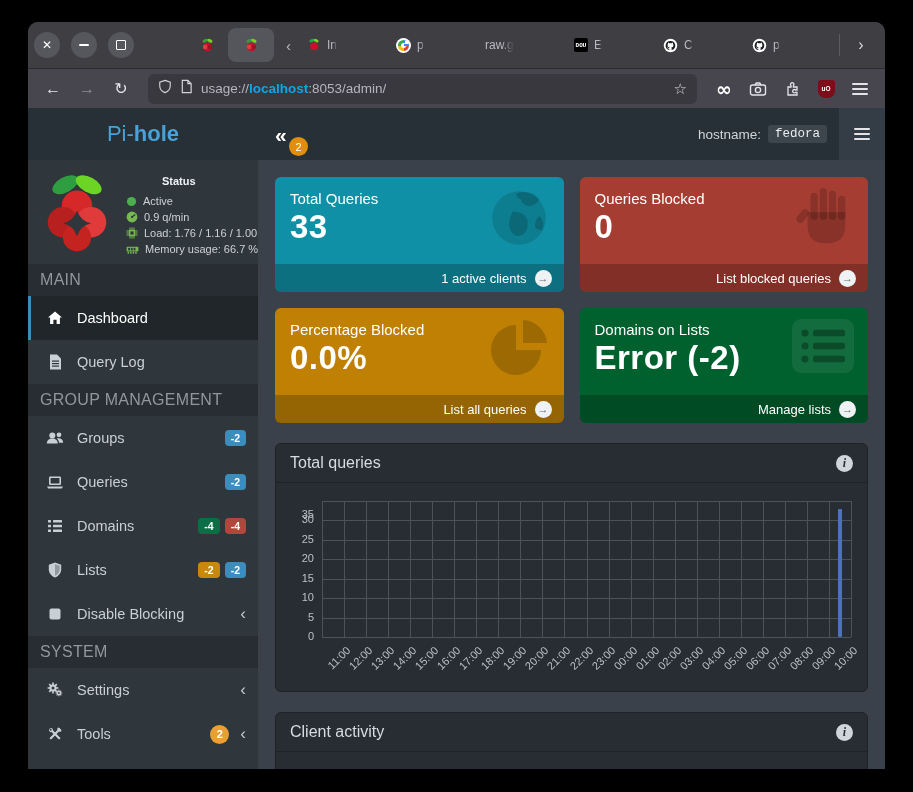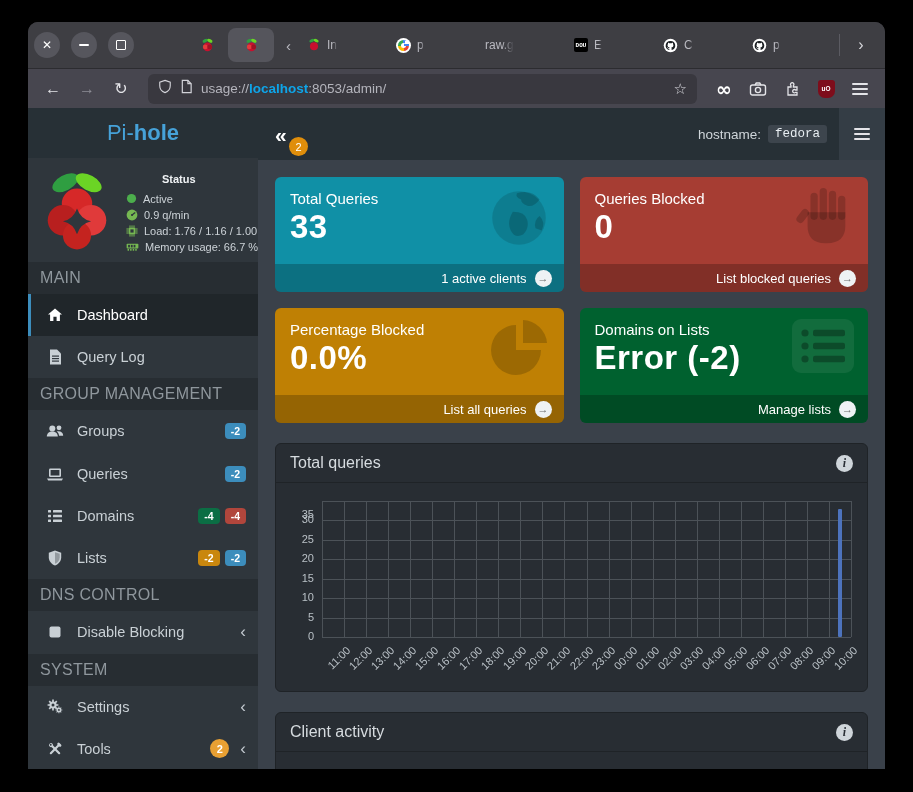--- a/index.html
+++ b/index.html
@@ -394,21 +394,20 @@
                 <path d="M7 2.2v11.6c2.8-1.2 4.7-3.5 4.7-6.6V3.8z" fill="#2f363c" opacity="0.35"></path>
               </svg>
             </span>
         <span>Lists</span>
         <span class="mi-right">
           <span class="badge" style="background: rgb(201, 135, 14);">-2</span>
           <span class="badge" style="background: rgb(60, 141, 188);">-2</span>
         </span>
       </div>
 
-      <div class="section-label">DNS CONTROL</div>
 
       <div class="menu-item">
         <span class="mi-icon">
               <svg width="14" height="14" viewBox="0 0 14 14" fill="currentColor">
                 <rect x="1.5" y="1.5" width="11" height="11" rx="2"></rect>
               </svg>
             </span>
         <span>Disable Blocking</span>
         <span class="mi-right">
               <span class="mi-chevron">‹</span>

